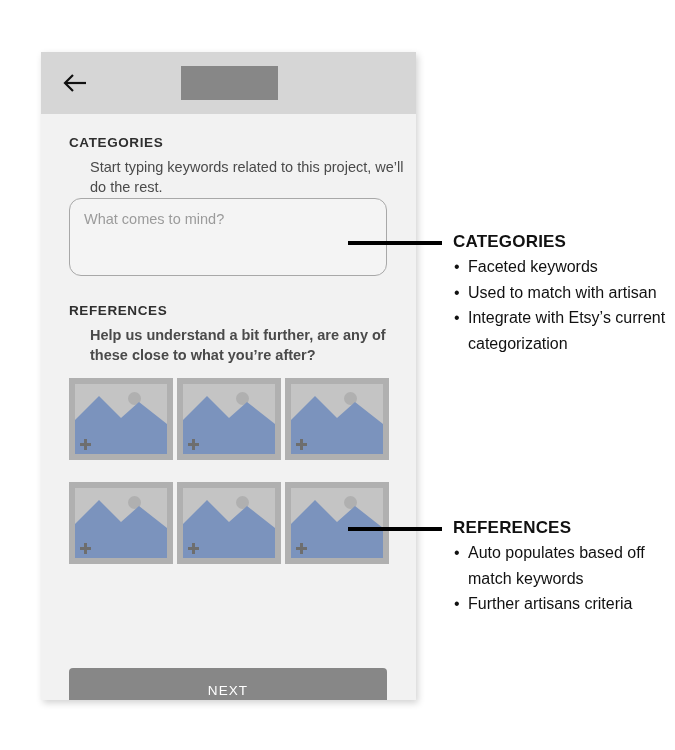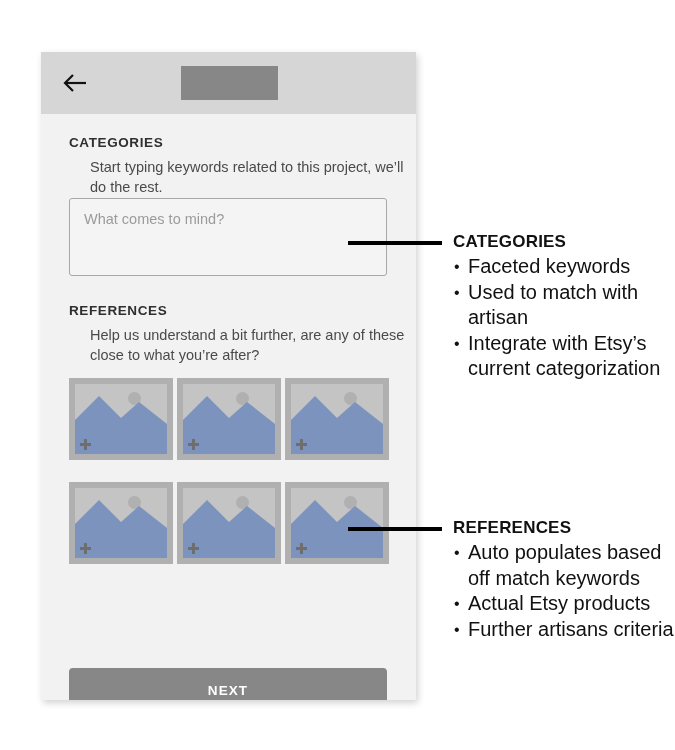--- a/index.html
+++ b/index.html
@@ -90,33 +90,33 @@
   .cat-desc  { top: 43px; }
 
   .keyword-input {
     position: absolute;
     left: 28px;
     top: 84px;
     width: 318px;
     height: 78px;
     background: #f4f4f4;
     border: 1px solid #a8a8a8;
-    border-radius: 3px;
+    border-radius: 12px;
     box-sizing: border-box;
     padding: 12px 14px;
     font-family: "Liberation Sans", sans-serif;
     font-size: 14.5px;
     color: #2f2f2f;
     resize: none;
     outline: none;
   }
   .keyword-input::placeholder { color: #9b9b9b; }
 
   .ref-label { top: 189px; }
-  .ref-desc  { top: 211px; }
+  .ref-desc  { top: 211px; font-weight: bold; }
 
   
   .thumb-grid {
     position: absolute;
     left: 28px;
     top: 264px;
     width: 320px;
     display: grid;
     grid-template-columns: repeat(3, 104px);
     grid-template-rows: repeat(2, 82px);
@@ -177,21 +177,21 @@
     left: 28px;
     top: 554px;
     width: 318px;
     height: 44px;
     background: #878787;
     border: none;
     border-radius: 4px;
     color: #ffffff;
     font-family: "Liberation Sans", sans-serif;
     font-size: 13.5px;
-    font-weight: bold;
+    font-weight: normal;
     letter-spacing: 1.1px;
     cursor: pointer;
   }
 
   
   .leader {
     position: absolute;
     height: 4px;
     background: #000000;
   }
@@ -216,21 +216,21 @@
     margin: 0 0 2px 0;
   }
   .ann-list {
     list-style: none;
     margin: 0;
     padding: 0;
   }
   .ann-list li {
     position: relative;
     padding-left: 15px;
-    font-size: 20px;
+    font-size: 16px;
     line-height: 25.5px;
     color: #111111;
   }
   .ann-list li::before {
     content: "\2022";
     position: absolute;
     left: 1px;
     top: 0;
     font-size: 16px;
     line-height: 25.5px;
@@ -339,16 +339,15 @@
     <li>Faceted keywords</li>
     <li>Used to match with artisan</li>
     <li>Integrate with Etsy’s current categorization</li>
   </ul>
 </div>
 
 <div class="annotation ann-references">
   <div class="ann-title">REFERENCES</div>
   <ul class="ann-list">
     <li>Auto populates based off match keywords</li>
-    <li>Actual Etsy products</li>
     <li>Further artisans criteria</li>
   </ul>
 </div>
 
 </body></html>

